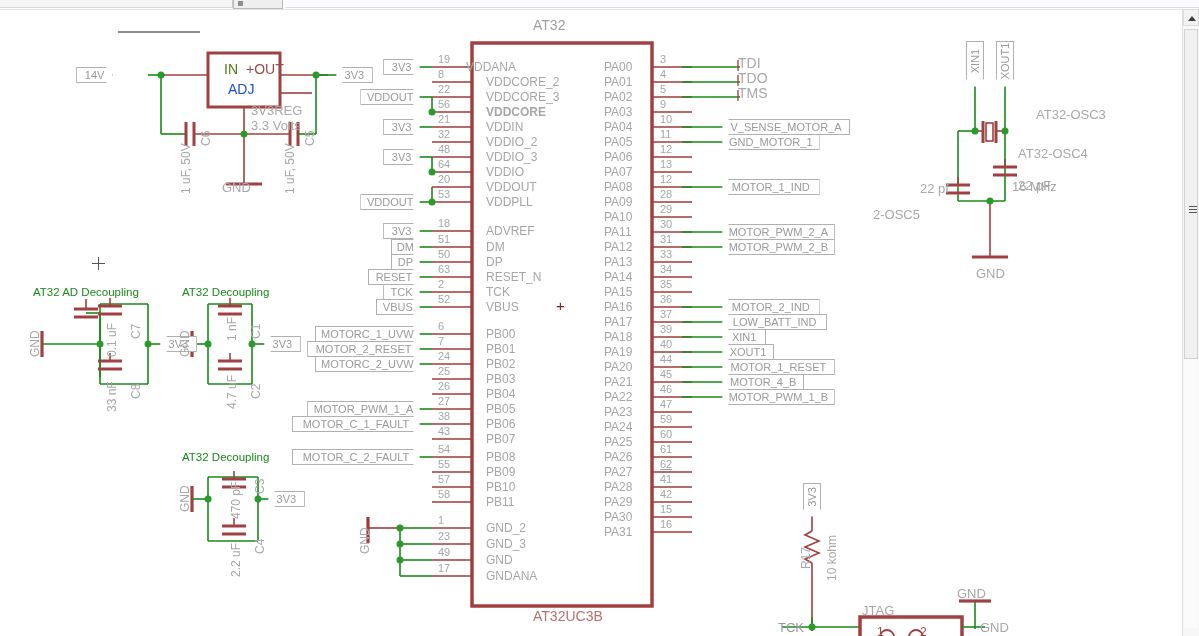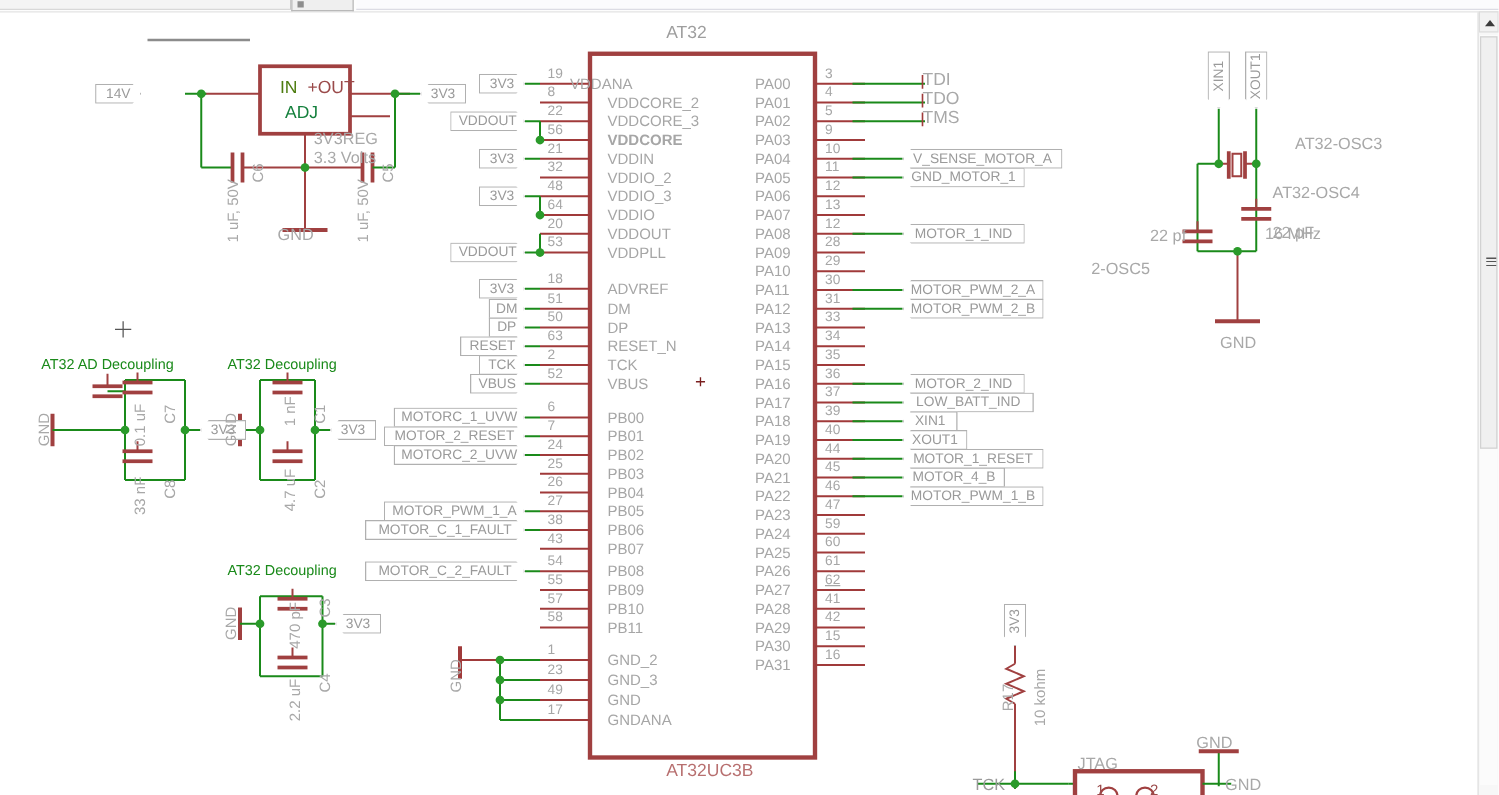--- a/index.html
+++ b/index.html
@@ -339,21 +339,21 @@
         <line x1="652" y1="418" x2="692" y2="418" stroke="#a03a3a" stroke-width="1.6"></line>
         <line x1="652" y1="433" x2="692" y2="433" stroke="#a03a3a" stroke-width="1.6"></line>
         <line x1="652" y1="448" x2="692" y2="448" stroke="#a03a3a" stroke-width="1.6"></line>
         <line x1="652" y1="463" x2="692" y2="463" stroke="#a03a3a" stroke-width="1.6"></line>
         <line x1="652" y1="478" x2="692" y2="478" stroke="#a03a3a" stroke-width="1.6"></line>
         <line x1="652" y1="493" x2="692" y2="493" stroke="#a03a3a" stroke-width="1.6"></line>
         <line x1="652" y1="508" x2="692" y2="508" stroke="#a03a3a" stroke-width="1.6"></line>
         <line x1="652" y1="523" x2="692" y2="523" stroke="#a03a3a" stroke-width="1.6"></line>
       </svg>
     <div id="pin-text-layer">
-        <div class="pinname" style="left:456px;top:52px;">VDDANA</div>
+        <div class="pinname" style="left:466px;top:52px;">VDDANA</div>
         <div class="pinnum" style="left:438px;top:45px;">19</div>
         <div class="pinname" style="left:486px;top:67px;">VDDCORE_2</div>
         <div class="pinnum" style="left:438px;top:60px;">8</div>
         <div class="pinname" style="left:486px;top:82px;">VDDCORE_3</div>
         <div class="pinnum" style="left:438px;top:75px;">22</div>
         <div class="pinname" style="left:486px;top:97px;font-weight:bold;">VDDCORE</div>
         <div class="pinnum" style="left:438px;top:90px;">56</div>
         <div class="pinname" style="left:486px;top:112px;">VDDIN</div>
         <div class="pinnum" style="left:438px;top:105px;">21</div>
         <div class="pinname" style="left:486px;top:127px;">VDDIO_2</div>
@@ -523,21 +523,21 @@
         <div style="position:absolute;left:803px;top:474px;width:18px;height:34px;border:1.5px solid #b0b0b0;background:#fff;box-sizing:border-box;clip-path:polygon(0 0, 100% 0, 100% 26px, 50% 100%, 0 26px);">
           <span style="position:absolute;left:50%;top:13px;transform:translate(-50%,-50%) rotate(-90deg);color:#9a9a9a;font-size:11px;white-space:nowrap;font-family:&quot;Liberation Sans&quot;,sans-serif;">3V3</span>
         </div>
       </div>
 
     <div class="lbl" style="left:533px;top:9px;font-size:14px;color:#9e9e9e;">AT32</div>
     <div class="lbl" style="left:533px;top:600px;font-size:14px;color:#a04040;opacity:.75;">AT32UC3B</div>
 
     <div class="lbl" style="left:224px;top:53px;font-size:14px;color:#4d7c0f;">IN</div>
     <div class="lbl" style="left:246px;top:53px;font-size:14px;color:#9a4a4a;">+OUT</div>
-    <div class="lbl" style="left:228px;top:73px;font-size:14px;color:#15803d;">ADJ</div>
+    <div class="lbl" style="left:228px;top:73px;font-size:14px;color:#1d4ed8;">ADJ</div>
     <div class="lbl" style="left:251px;top:95px;font-size:13px;">3V3REG</div>
     <div class="lbl" style="left:251px;top:110px;font-size:13px;">3.3 Volts</div>
     <div class="lbl" style="left:222px;top:172px;font-size:13px;">GND</div>
     <div class="lbl rot90" style="left:200px;top:137px;font-size:12px;">C6</div>
     <div class="lbl rot90" style="left:180px;top:185px;font-size:12px;">1 uF, 50V</div>
     <div class="lbl rot90" style="left:304px;top:137px;font-size:12px;">C5</div>
     <div class="lbl rot90" style="left:284px;top:185px;font-size:12px;">1 uF, 50V</div>
 
     <div class="lbl grn" style="left:33px;top:278px;font-size:11.5px;">AT32 AD Decoupling</div>
     <div class="lbl rot90" style="left:29px;top:348px;font-size:12px;">GND</div>

